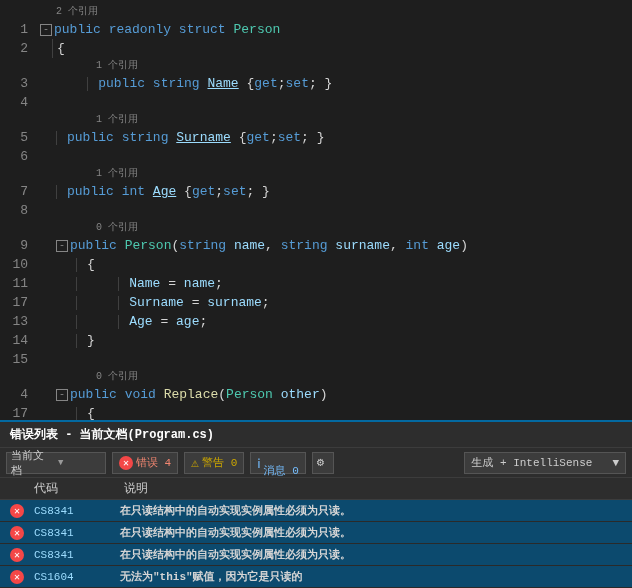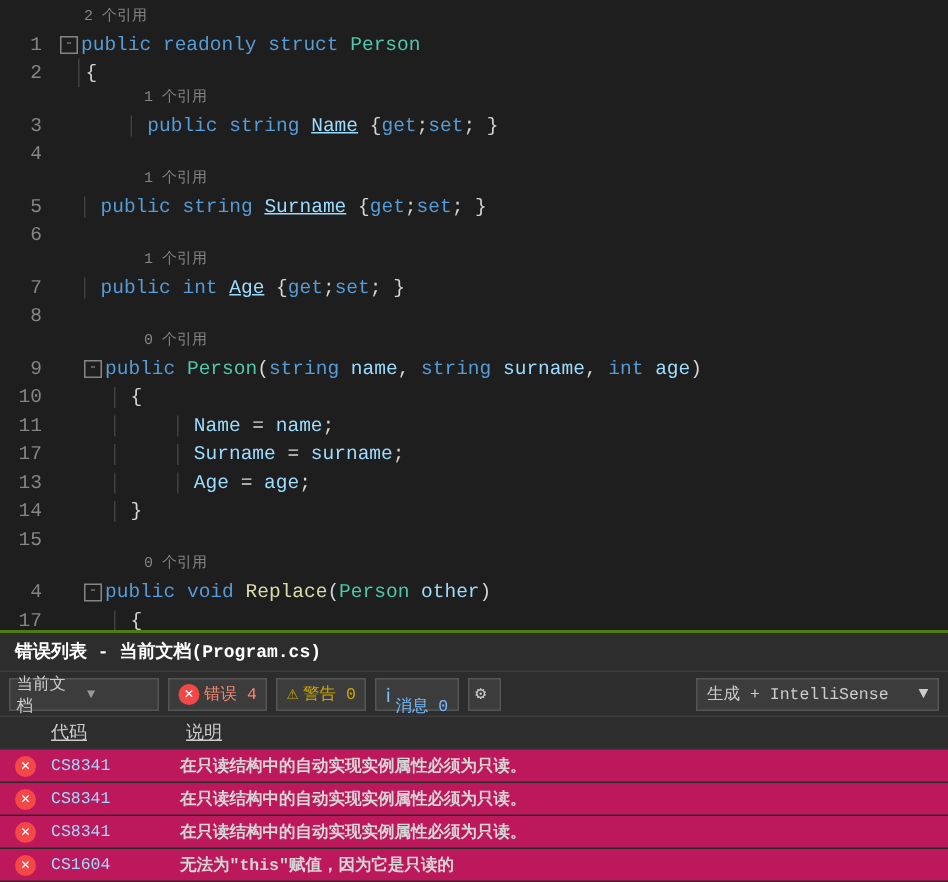--- a/index.html
+++ b/index.html
@@ -75,22 +75,22 @@
       line-height: 10px;
       text-align: center;
       cursor: pointer;
       margin-right: 2px;
       vertical-align: middle;
       user-select: none;
     }
 
     
     .error-panel {
-      background: #be185d;
-      border-top: 2px solid #4d7c0f;
+      background: #0c4a6e;
+      border-top: 2px solid #0369a1;
       height: 168px;
     }
 
     .error-panel-header {
       background: #2d2d2d;
       height: 26px;
       display: flex;
       align-items: center;
       padding: 0 10px;
       font-size: 12px;
@@ -148,21 +148,20 @@
 
     .error-table-header {
       display: grid;
       grid-template-columns: 26px 90px 1fr;
       background: #2d2d2d;
       height: 22px;
       border-bottom: 1px solid #3c3c3c;
       font-size: 12px;
       color: #cccccc;
       padding: 0 4px;
-      text-decoration: underline;
     }
 
     .error-table-header div {
       display: flex;
       align-items: center;
       padding: 0 4px;
     }
 
     .error-rows {
       overflow-y: auto;

